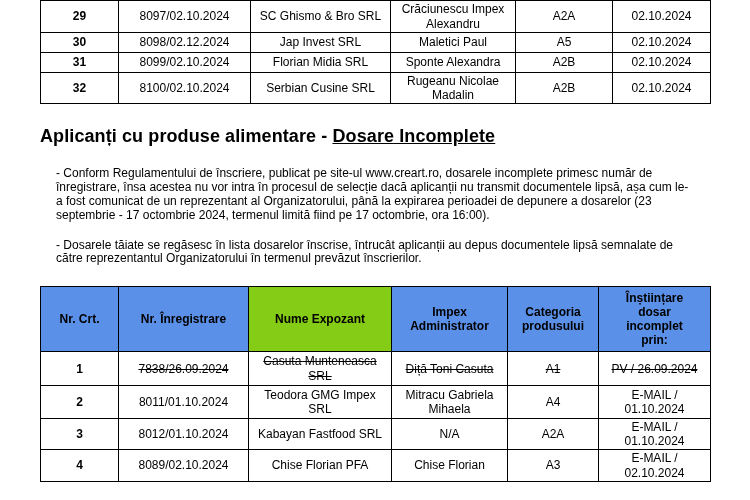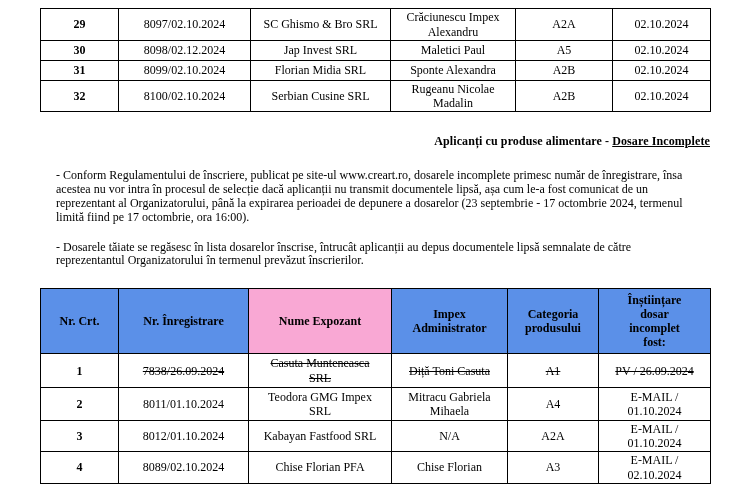--- a/index.html
+++ b/index.html
@@ -1,37 +1,37 @@
 <!DOCTYPE html>
 <html><head>
 <meta charset="utf-8">
 <style>
   html,body{margin:0;padding:0;}
   body{
     width:750px;height:500px;background:#ffffff;color:#000;
     font-family:"Liberation Sans","DejaVu Sans",sans-serif;
     overflow:hidden;
   }
-  .page{padding:8px 40px 0 40px;width:670px;font-family:Liberation Serif, serif;}
+  .page{padding:0 40px 0 40px;width:670px;}
 
   table{border-collapse:collapse;table-layout:fixed;width:670px;}
   td,th{
     border:1.5px solid #000;
     text-align:center;vertical-align:middle;
     font-size:12px;line-height:1.18;
     padding:1px 2px;white-space:pre-line;
     overflow:hidden;
   }
   .num{font-weight:bold;}
   .t1 tr.r1{height:32px;} .t1 tr.r2{height:20px;}
   .t1 tr.r3{height:20px;margin-top:44px;} .t1 tr.r4{height:30px;}
 
   .heading{
-    margin:22px 0 12px 0;text-align:right;
-    font-size:12px;font-weight:bold;letter-spacing:0.1px;
+    margin:22px 0 12px 0;text-align:left;
+    font-size:18px;font-weight:bold;letter-spacing:0.1px;
   }
   .heading .u{text-decoration:underline;}
 
   p.note{margin:16px;font-size:12px;line-height:1.15;text-align:left;}
   p.note.first{margin-top:20px;}
   p.note.second{margin-top:9px;}
 
   .t2{margin-top:20px;}
   .t2 th{font-weight:bold;height:62px;}
   .t2 tr.r1{height:34px;} .t2 tr.r2{height:33px;}
@@ -103,29 +103,29 @@
         <col style="width:130px">
         <col style="width:143px">
       <col style="width:116px">
         <col style="width:91px">
         <col style="width:112px">
     </colgroup>
     <thead>
       <tr>
         <th style="background-color: rgb(91, 144, 232);">Nr. Crt.</th>
         <th style="background-color: rgb(91, 144, 232);">Nr. Înregistrare</th>
-        <th style="background-color: #f9a8d4;">Nume Expozant</th>
+        <th style="background-color: #84cc16;">Nume Expozant</th>
         <th style="background-color: rgb(91, 144, 232);">Impex
 Administrator</th>
         <th style="background-color: rgb(91, 144, 232);">Categoria
 produsului</th>
         <th style="background-color: rgb(91, 144, 232);">Înștiințare
 dosar
 incomplet
-fost:</th>
+prin:</th>
       </tr>
     </thead>
     <tbody>
       <tr class="r1">
         <td class="num">1</td>
         <td class="struck">7838/26.09.2024</td>
         <td class="struck">Casuta Munteneasca
 SRL</td>
         <td class="struck">Diță Toni Casuta</td>
         <td class="struck">A1</td>

